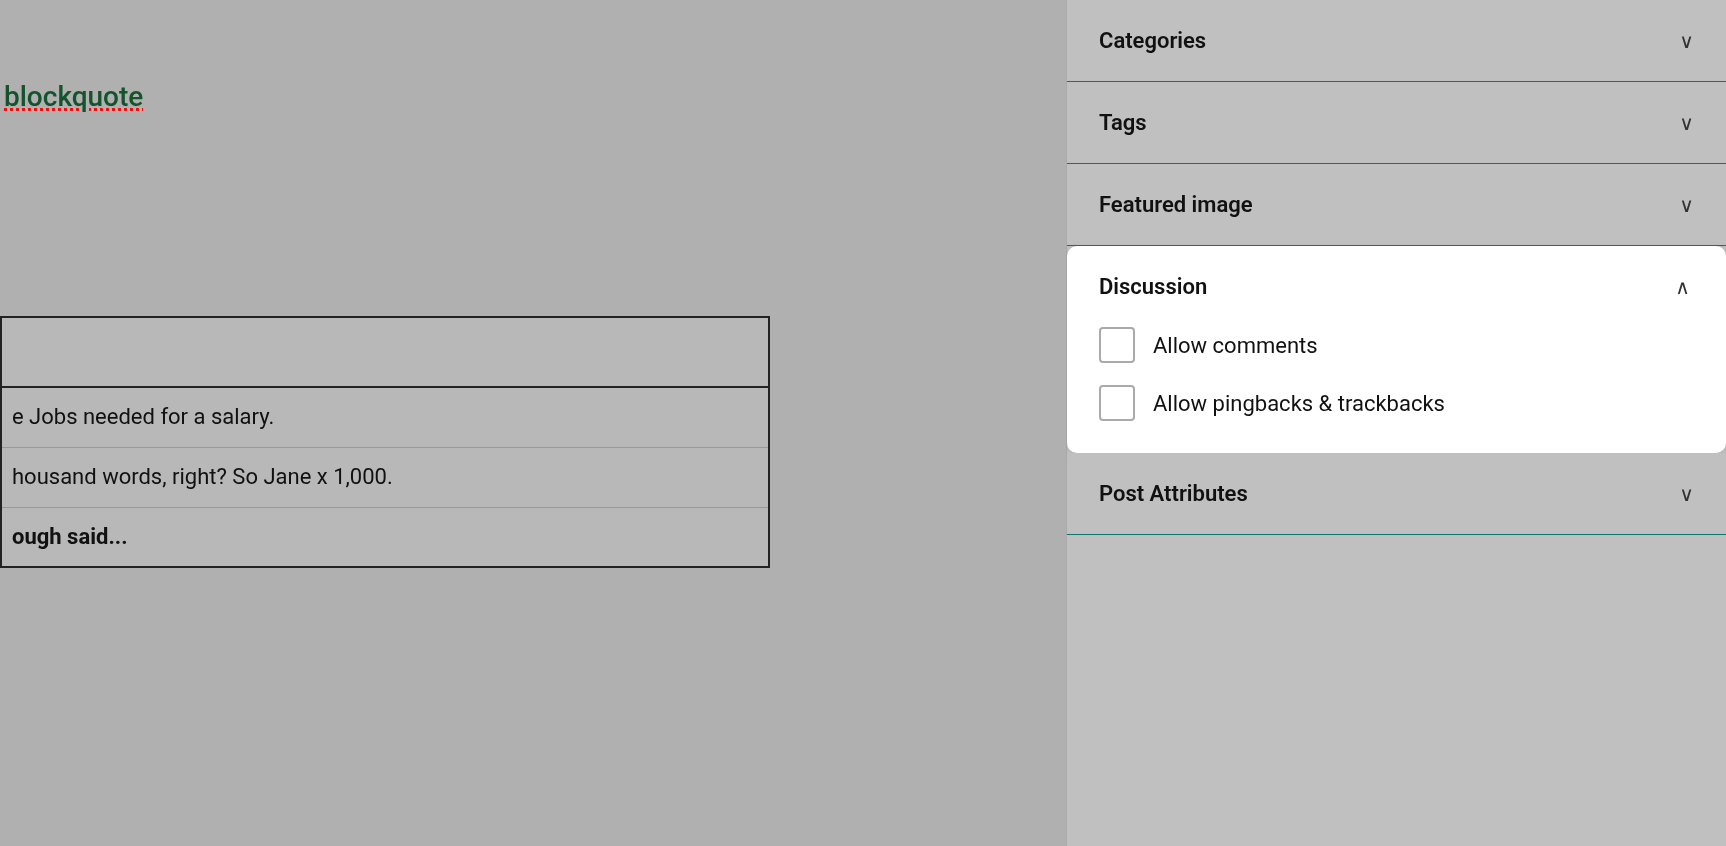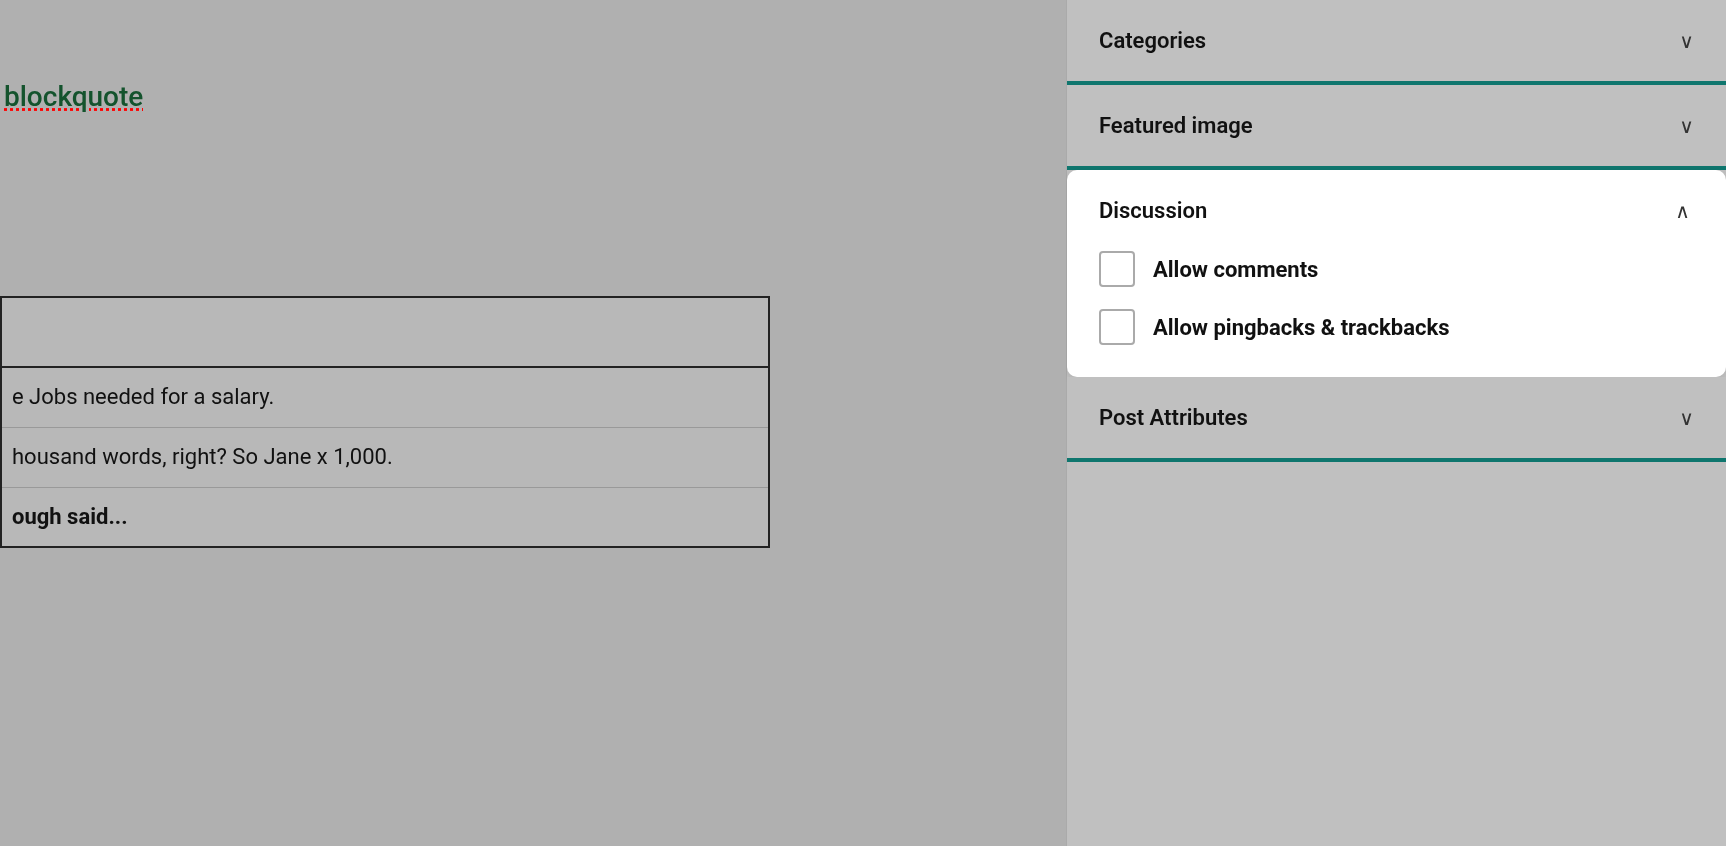--- a/index.html
+++ b/index.html
@@ -32,21 +32,21 @@
       font-weight: 500;
       color: #14532d;
       text-decoration: underline;
       text-decoration-color: red;
       text-decoration-style: dotted;
       padding-left: 4px;
     }
 
     .table-container {
       position: absolute;
-      top: 296px;
+      top: 316px;
       left: 0;
       width: 770px;
       border: 2px solid #222;
       background: #b8b8b8;
     }
 
     .table-header-row {
       height: 70px;
       border-bottom: 2px solid #222;
     }
@@ -67,21 +67,21 @@
     
     .sidebar {
       width: 660px;
       background: #c0c0c0;
       border-left: 1px solid #aaa;
       display: flex;
       flex-direction: column;
     }
 
     .sidebar-section {
-      border-bottom: 4px solid #0f766e;
+      border-bottom: 1px solid #0f766e;
       background: #c0c0c0;
     }
 
     .sidebar-section-header {
       display: flex;
       align-items: center;
       justify-content: space-between;
       padding: 28px 32px;
       cursor: pointer;
     }
@@ -131,21 +131,21 @@
       border: 2px solid #aaa;
       border-radius: 4px;
       background: #fff;
       flex-shrink: 0;
       cursor: pointer;
     }
 
     .checkbox-label {
       font-size: 22px;
       color: #111;
-      font-weight: 700;
+      font-weight: 400;
     }
 
     .chevron-up::before {
       content: '∧';
       font-size: 20px;
     }
 
     .chevron-down::before {
       content: '∨';
       font-size: 20px;
@@ -167,20 +167,26 @@
 
 <div class="sidebar">
 
   <div class="sidebar-section">
     <div class="sidebar-section-header">
       <span class="sidebar-section-title">Categories</span>
       <span class="chevron-icon chevron-down"></span>
     </div>
   </div>
 
+  <div class="sidebar-section">
+    <div class="sidebar-section-header">
+      <span class="sidebar-section-title">Tags</span>
+      <span class="chevron-icon chevron-down"></span>
+    </div>
+  </div>
 
   <div class="sidebar-section">
     <div class="sidebar-section-header">
       <span class="sidebar-section-title">Featured image</span>
       <span class="chevron-icon chevron-down"></span>
     </div>
   </div>
 
 
   <div class="sidebar-section discussion-section">

